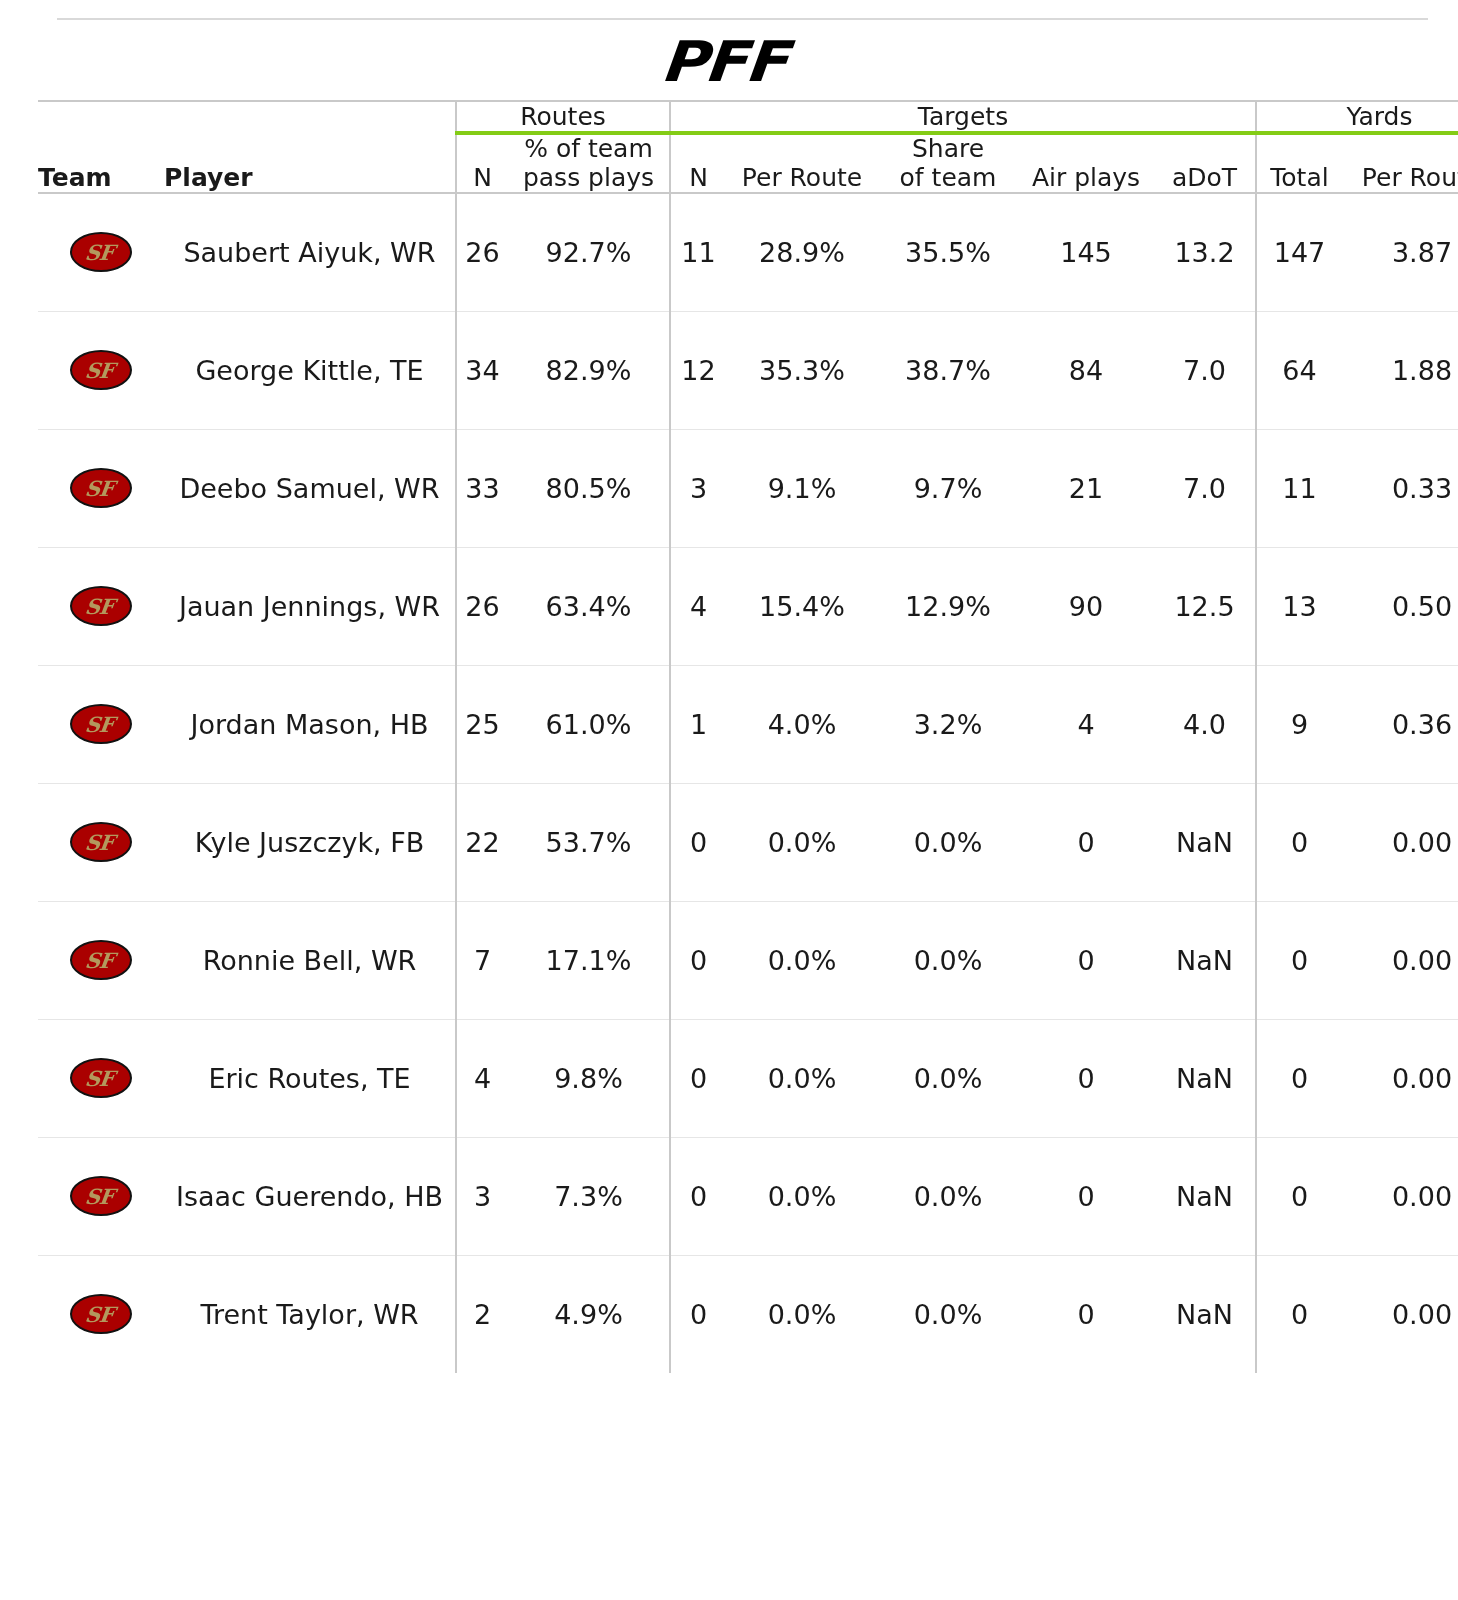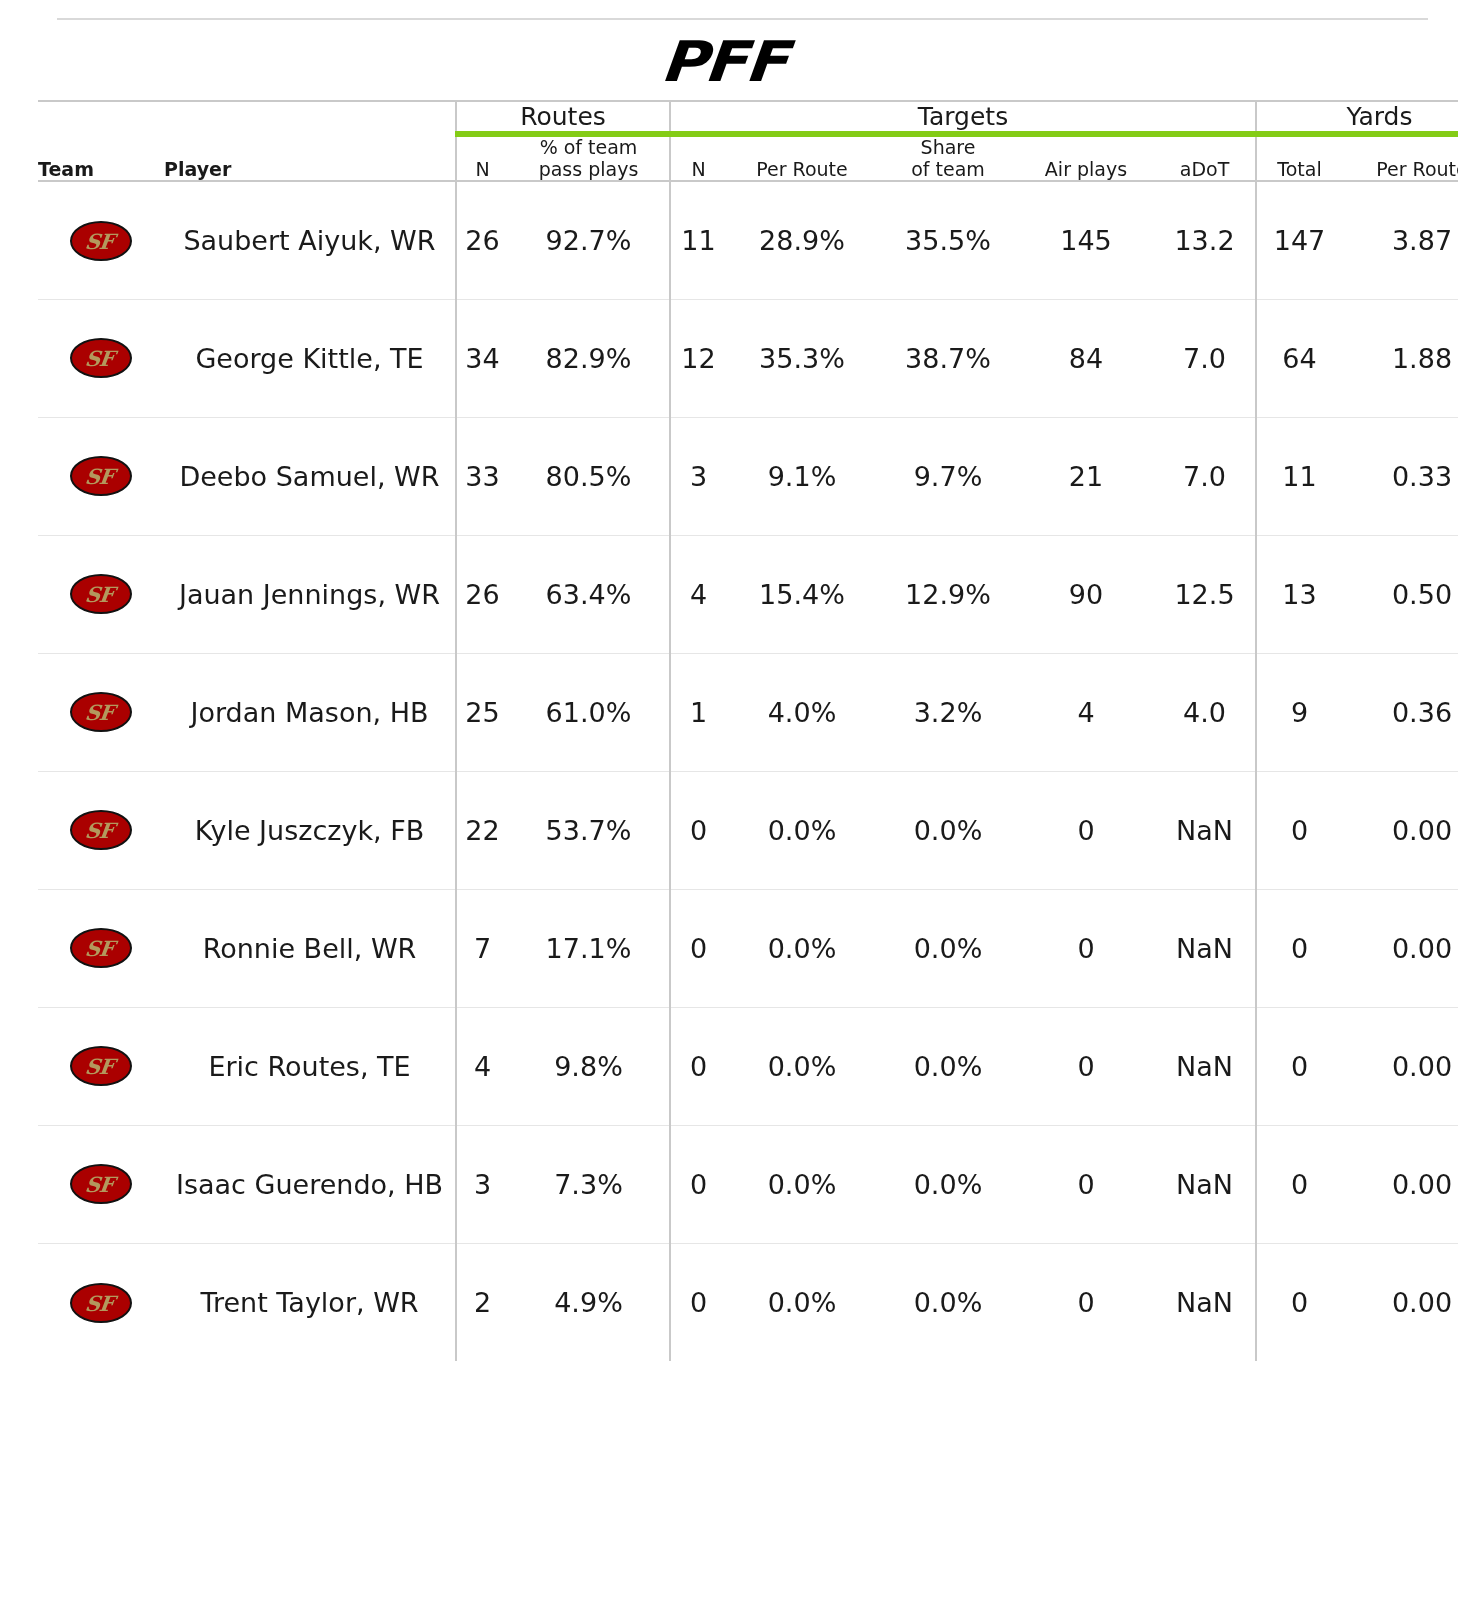--- a/index.html
+++ b/index.html
@@ -64,34 +64,34 @@
   }
   
   .grouprow th {
     font-size: 25px;
     font-weight: 700;
     text-align: center;
     padding-bottom: 6px;
     padding-top: 16px;
   }
   .grouprow th.gspan {
-    border-bottom: 6px solid #84cc16;
+    border-bottom: 4px solid #84cc16;
   }
   .grouprow th.blank { border-bottom: none; }
   
   .toprule td {
     border-top: 2px solid #c9c9c9;
     height: 0;
     padding: 0;
     font-size: 0;
     line-height: 0;
   }
   
   .colhead th {
-    font-size: 19px;
+    font-size: 25px;
     vertical-align: bottom;
     padding-bottom: 10px;
     text-align: center;
     line-height: 1.14;
     white-space: pre-line;
   }
   .colhead th.team-h, .colhead th.player-h {
     font-weight: 700;
   }
   .colhead th.team-h { text-align: left; }

